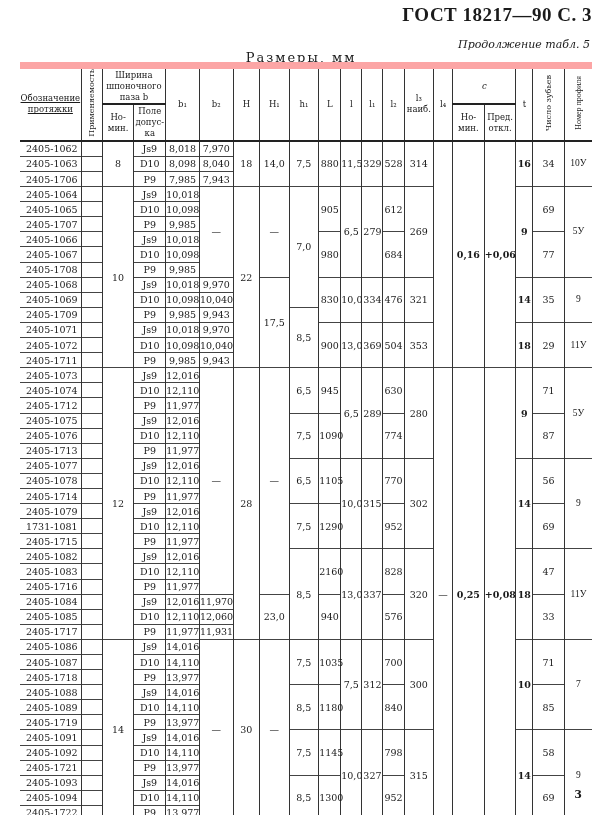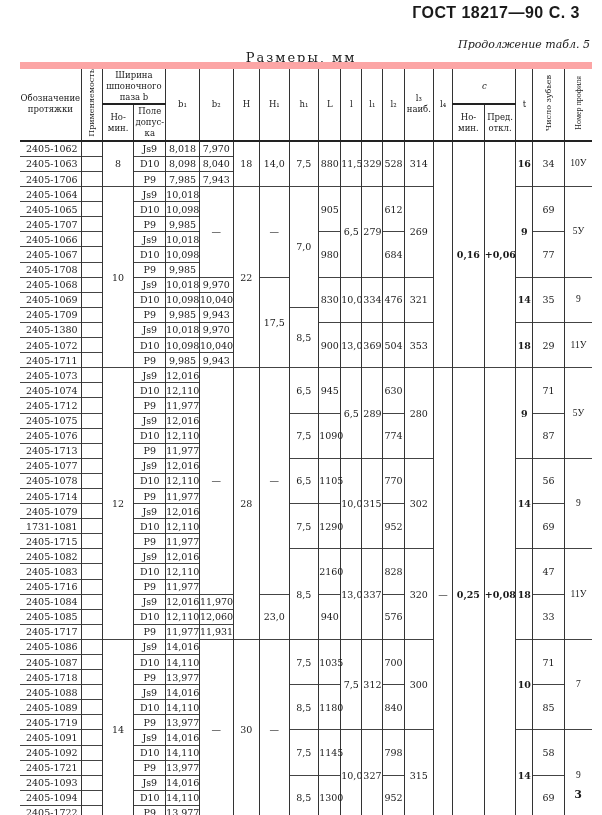--- a/index.html
+++ b/index.html
@@ -1,28 +1,28 @@
 <!DOCTYPE html>
 <html><head>
 <meta charset="utf-8">
 <style>
   html, body { margin:0; padding:0; background:#ffffff; }
   body { width:602px; height:815px; position:relative; overflow:hidden;
          font-family:"DejaVu Serif", "Liberation Serif", serif; color:#1a1a1a; }
-  .gost-title { position:absolute; right:22px; top:4px; font-family:Liberation Sans, sans-serif;
-                font-weight:bold; font-size:16px; letter-spacing:0.5px; }
+  .gost-title { position:absolute; right:10px; top:4px; font-family:Liberation Serif, serif;
+                font-weight:bold; font-size:19px; letter-spacing:0.5px; }
   .continuation { position:absolute; right:12px; top:38px; font-style:italic; font-size:11px; }
   .dims { position:absolute; left:0; width:602px; top:50px; text-align:center; font-size:13px; letter-spacing:2px; }
   table.main { position:absolute; left:20px; top:62px; width:572px; border-collapse:collapse; table-layout:fixed; font-size:9.5px; }
   table.main th, table.main td { border-left:1px solid #333; border-right:1px solid #333; padding:0; text-align:center; vertical-align:middle; line-height:11px; }
   table.main th { font-weight:normal; font-size:8.5px; border-top:7px solid #fca5a5; border-bottom:2px solid #222; }
   table.main th.sub { border-top:1px solid #333; }
   table.main tbody td { height:14.1px; border-top:1px solid #444; }
   table.main td.first { border-left:none; text-align:left; padding-left:6px; font-size:9.5px; }
-  table.main th.first { border-left:none; }
+  table.main th.first { border-left:none;text-decoration:underline; }
   table.main td.last, table.main th.last { border-right:none;font-family:Liberation Serif, serif; }
   .vert { writing-mode:vertical-rl; transform:rotate(180deg); white-space:nowrap; font-size:8px; display:inline-block; }
   td.bold, span.bold { font-weight:bold; }
   .page-num { position:absolute; right:20px; bottom:14px; font-weight:bold; font-size:11px; }
 </style>
 </head>
 <body>
 
 <div class="gost-title">ГОСТ 18217—90 С. 3</div>
 <div class="continuation">Продолжение табл. 5</div>
@@ -193,21 +193,21 @@
       </tr>
       <tr>
         <td class="first">2405-1709</td>
         <td></td>
         <td>P9</td>
         <td>9,985</td>
         <td>9,943</td>
         <td rowspan="4">8,5</td>
       </tr>
       <tr>
-        <td class="first">2405-1380</td>
+        <td class="first">2405-1071</td>
         <td></td>
         <td>Js9</td>
         <td>10,018</td>
         <td>9,970</td>
         <td rowspan="3">900</td>
         <td rowspan="3">13,0</td>
         <td rowspan="3">369</td>
         <td rowspan="3">504</td>
         <td rowspan="3">353</td>
         <td rowspan="3" class="bold">18</td>

